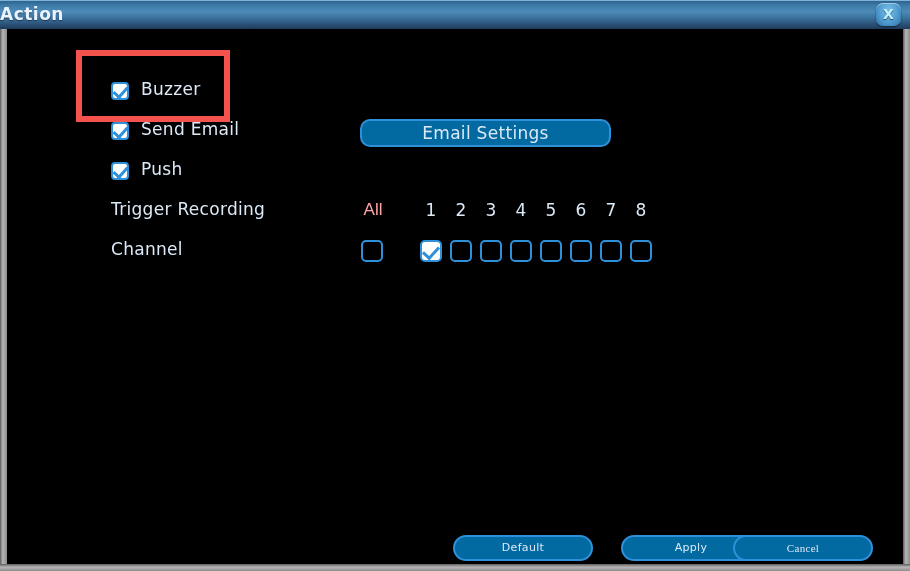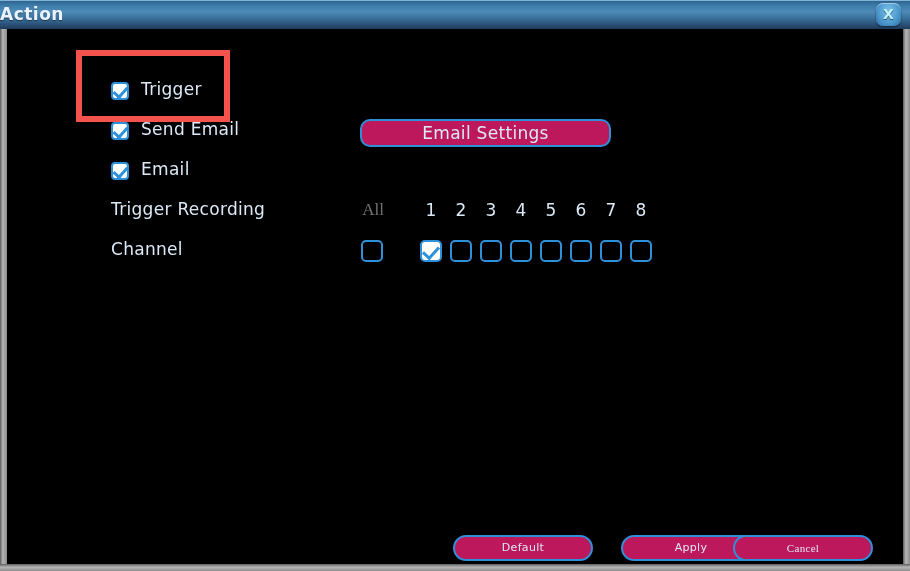--- a/index.html
+++ b/index.html
@@ -139,21 +139,21 @@
     width: 7px;
     height: 13px;
     border-width: 0 3px 3px 0;
   }
 
   
   .btn {
     position: absolute;
     box-sizing: border-box;
     border: 2px solid #2e90d8;
-    background: #be185d;
+    background: #0369a1;
     color: #dce9f7;
     font-family: "DejaVu Sans", sans-serif;
     font-size: 17px;
     text-align: center;
     cursor: pointer;
     letter-spacing: 0.3px;
   }
   #email-settings-btn {
     left: 360px;
     top: 119px;
@@ -172,23 +172,23 @@
     font-family: "DejaVu Sans", sans-serif;
     font-size: 17px;
     color: #dce9f7;
   }
   #all-label {
     position: absolute;
     top: 200px;
     left: 356px;
     width: 34px;
     text-align: center;
-    font-family: Liberation Serif, serif;
-    font-size: 17px;
-    color: #737373;
+    font-family: Liberation Sans, sans-serif;
+    font-size: 17px;
+    color: #fca5a5;
   }
   #all-checkbox {
     position: absolute;
     top: 240px;
     left: 361px;
   }
   .chan-cb {
     position: absolute;
     top: 240px;
   }
@@ -231,31 +231,31 @@
   </div>
 
   <div class="rail" id="rail-left"></div>
   <div class="rail" id="rail-right"></div>
   <div class="rail" id="rail-bottom"></div>
 
   <div id="content">
 
     <div class="row" style="top:82px;">
       <div class="cb checked"></div>
-      <div class="row-label">Trigger</div>
+      <div class="row-label">Buzzer</div>
     </div>
 
     <div class="row" style="top:122px;">
       <div class="cb checked"></div>
       <div class="row-label">Send Email</div>
     </div>
 
     <div class="row" style="top:162px;">
       <div class="cb checked"></div>
-      <div class="row-label">Email</div>
+      <div class="row-label">Push</div>
     </div>
 
     <div class="row" style="top:202px;">
       <div class="row-label nobox">Trigger Recording</div>
     </div>
 
     <div class="row" style="top:242px;">
       <div class="row-label nobox">Channel</div>
     </div>
 

